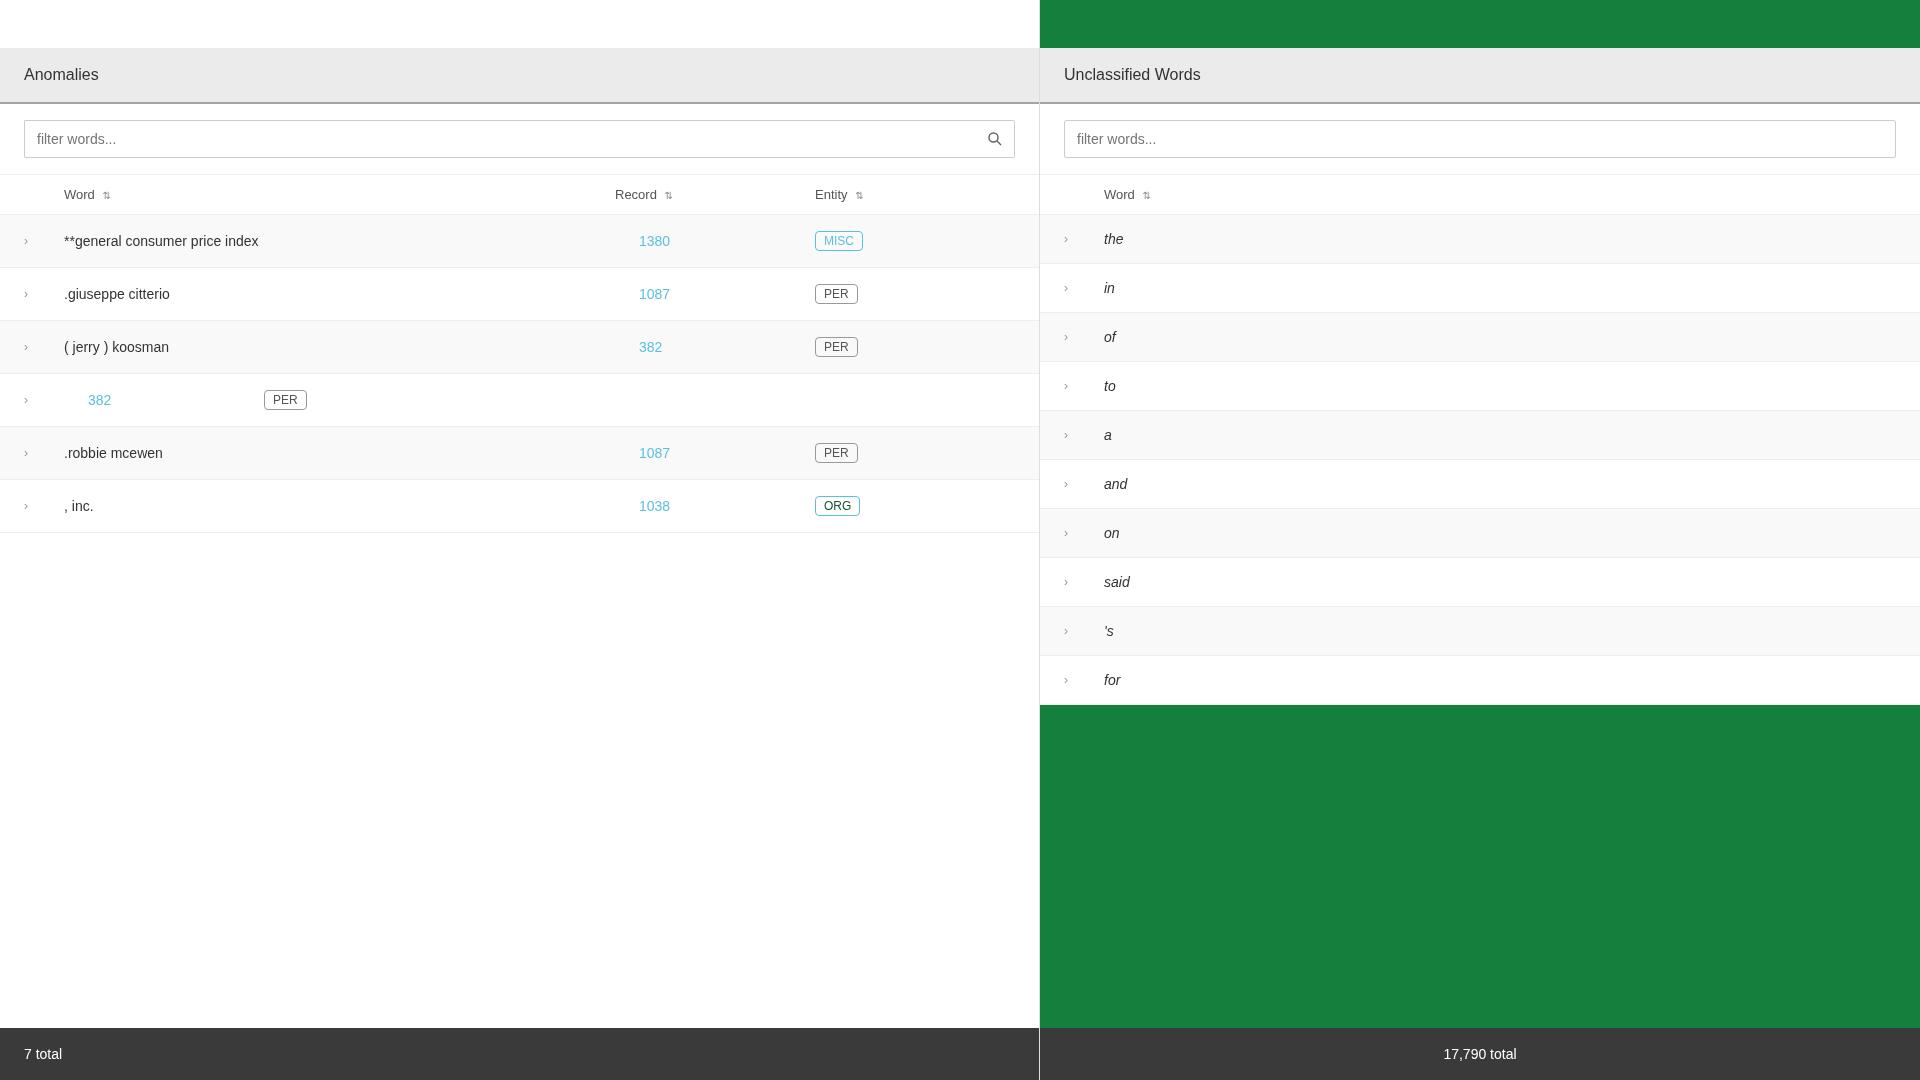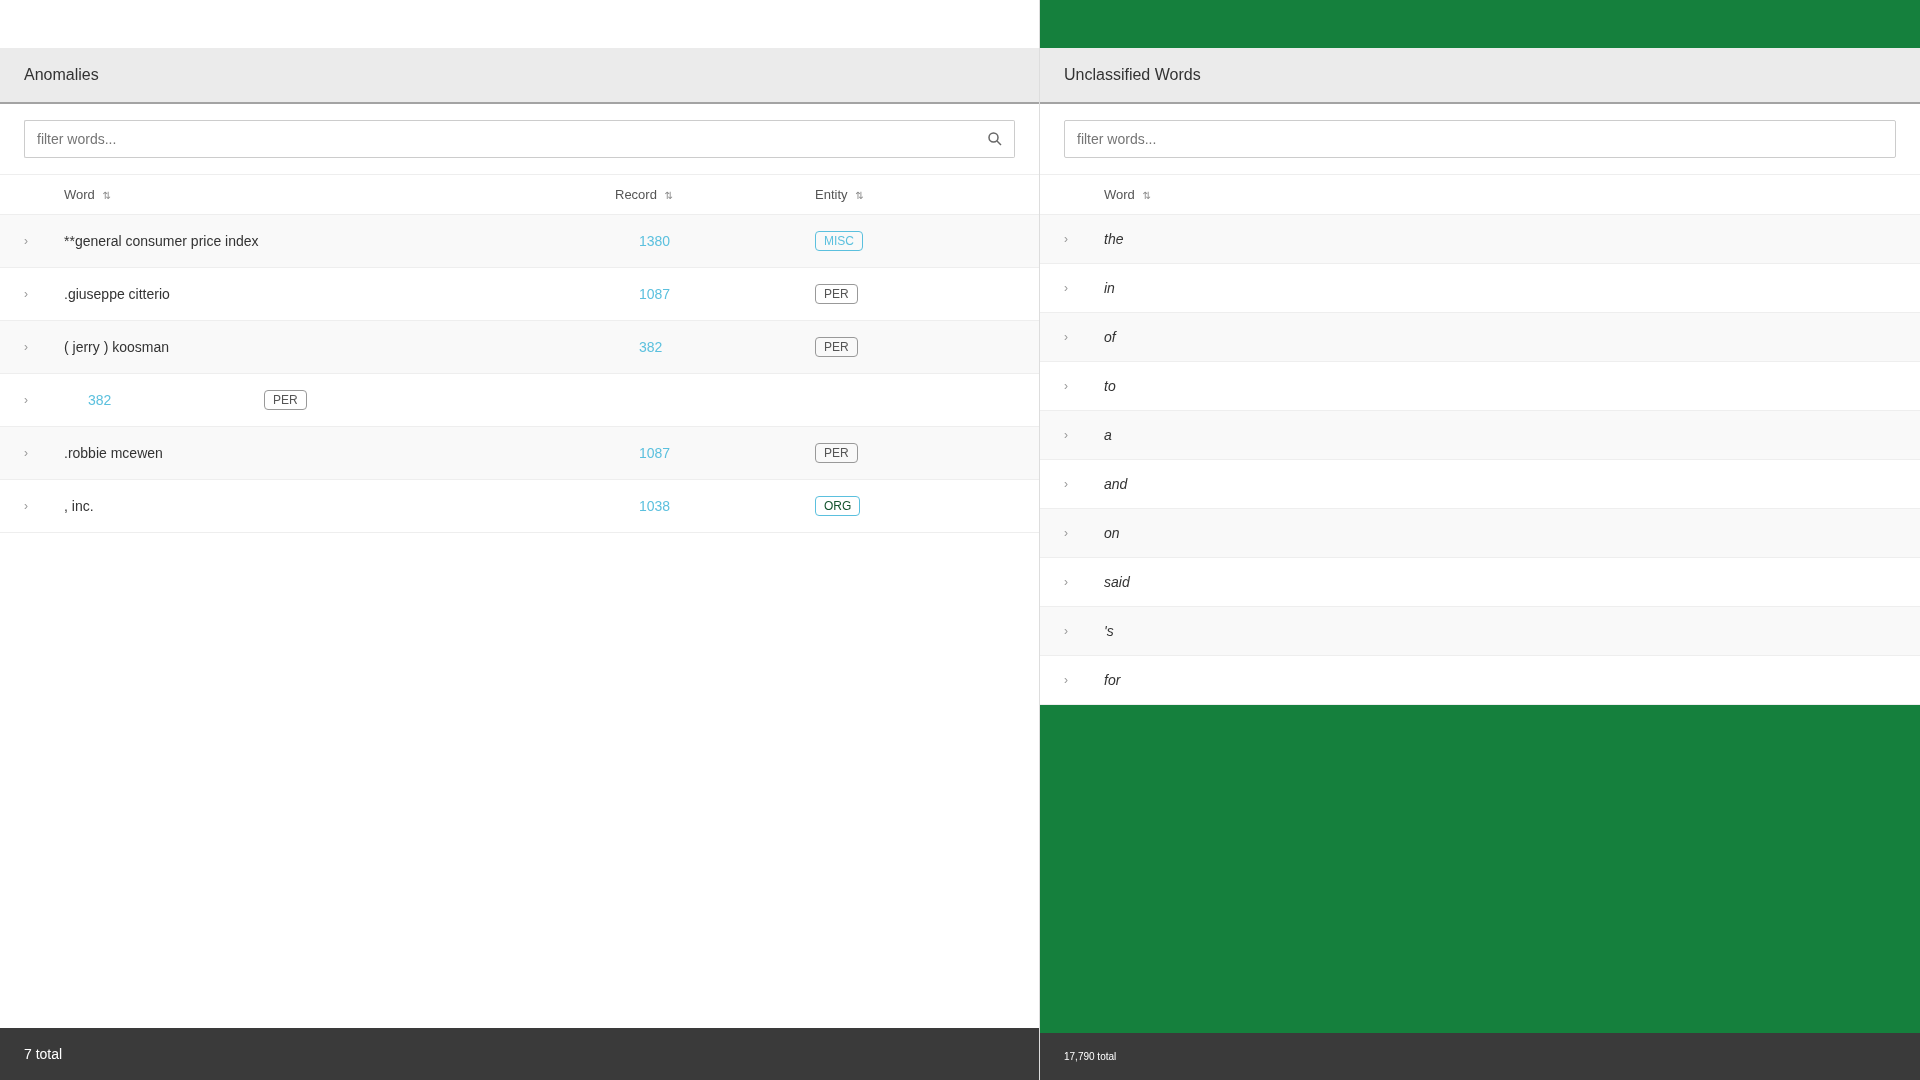--- a/index.html
+++ b/index.html
@@ -223,21 +223,22 @@
       color: #333;
       font-size: 14px;
       font-style: italic;
     }
 
     .right-panel-footer {
       margin-top: auto;
       padding: 18px 24px;
       background: #3a3a3a;
       color: #fff;
-      font-size: 10px;
+      font-size: 14px;
+      text-align: center;
     }
 
     .table-body {
       flex: 1;
       overflow-y: auto;
     }
   </style>
 </head>
 <body>
 

